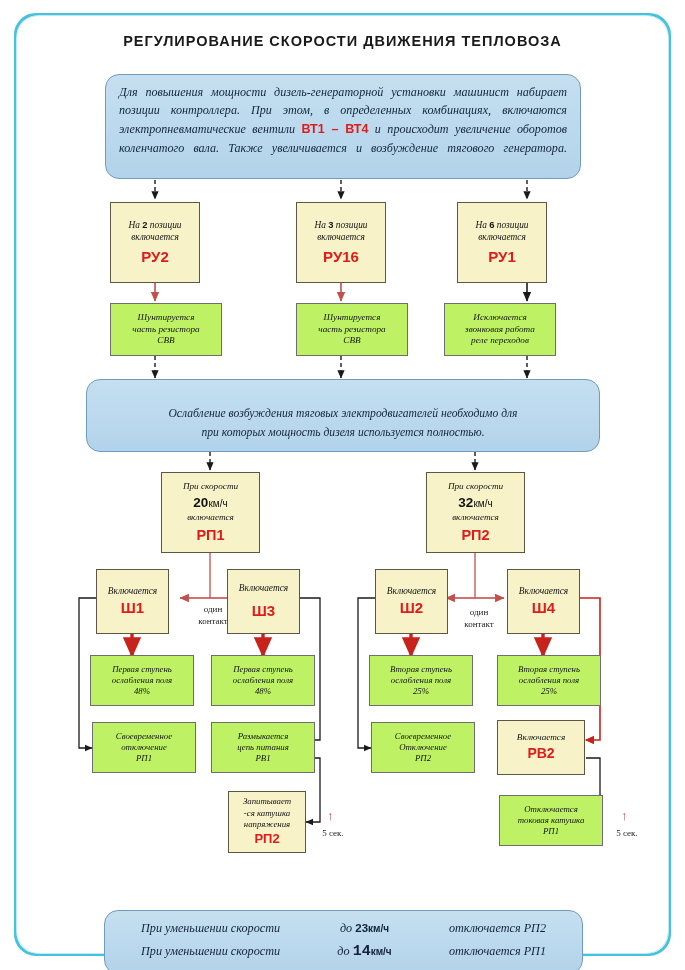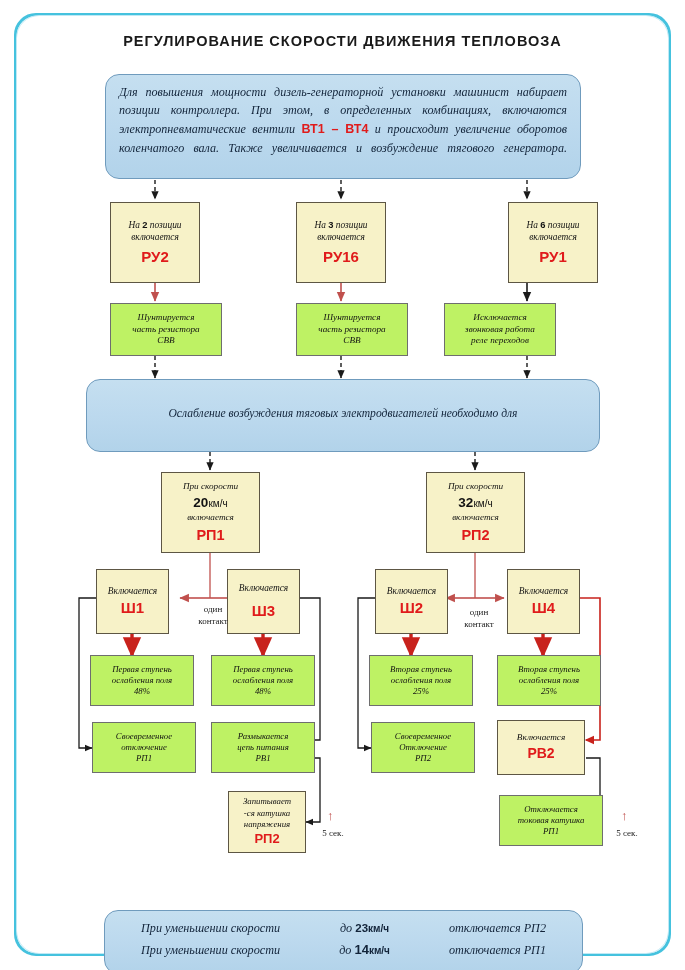--- a/index.html
+++ b/index.html
@@ -130,21 +130,21 @@
   </div>
 
   <div class="box yellow" style="left:296px;top:202px;width:90px;height:81px;font-size:9.4px;">
     <div>
       <span>На </span><b style="font-family:'Liberation Sans',sans-serif;font-style:normal;">3</b><span> позиции</span>
     </div>
     <div>включается</div>
     <div class="red" style="font-size:15px;margin-top:4px;">РУ16</div>
   </div>
 
-  <div class="box yellow" style="left:508px;top:202px;width:90px;height:81px;font-size:9.4px;">
+  <div class="box yellow" style="left:457px;top:202px;width:90px;height:81px;font-size:9.4px;">
     <div>
       <span>На </span><b style="font-family:'Liberation Sans',sans-serif;font-style:normal;">6</b><span> позиции</span>
     </div>
     <div>включается</div>
     <div class="red" style="font-size:15px;margin-top:4px;">РУ1</div>
   </div>
 
   <div class="box" style="left:110px;top:303px;width:112px;height:53px;font-size:9.2px;">
     <div>Шунтируется</div>
     <div>часть резистора</div>
@@ -156,20 +156,21 @@
     <div>СВВ</div>
   </div>
   <div class="box" style="left:444px;top:303px;width:112px;height:53px;font-size:9.2px;">
     <div>Исключается</div>
     <div>звонковая работа</div>
     <div>реле переходов</div>
   </div>
 
   <div class="bluebox" style="left:86px;top:379px;width:514px;height:73px;padding:25px 10px;font-size:11.6px;line-height:1.62;text-align:center;">
     <div>Ослабление возбуждения  тяговых электродвигателей  необходимо для</div>
+    <div>при которых     мощность    дизеля   используется   полностью.</div>
   </div>
 
   <div class="box yellow" style="left:161px;top:472px;width:99px;height:81px;font-size:9.2px;">
     <div>При скорости</div>
     <div style="font-style:normal;font-family:'Liberation Sans',sans-serif;margin:1px 0;">
       <b style="font-size:13.5px;">20</b><span style="font-size:10px;">км/ч</span>
     </div>
     <div>включается</div>
     <div class="red" style="font-size:14.5px;margin-top:2px;">РП1</div>
   </div>
@@ -271,18 +272,18 @@
   <div class="lbl" style="left:607px;top:827px;width:40px;">5 сек.</div>
 
   <div class="bluebox" style="left:104px;top:910px;width:479px;height:64px;padding:7px 36px;font-size:12.2px;line-height:1.75;">
     <div style="display:flex;justify-content:space-between;align-items:baseline;">
       <span>При    уменьшении    скорости</span>
       <span><span>до </span><b style="font-family:'Liberation Sans',sans-serif;font-style:normal;font-size:11.5px;">23</b><span style="font-family:'Liberation Sans',sans-serif;font-style:normal;font-size:10px;font-weight:bold;">км/ч</span></span>
       <span>отключается РП2</span>
     </div>
     <div style="display:flex;justify-content:space-between;align-items:baseline;">
       <span>При   уменьшении      скорости</span>
-      <span><span>до </span><b style="font-family:Liberation Sans, sans-serif;font-style:normal;font-size:13px;">14</b><span style="font-family:'Liberation Sans',sans-serif;font-style:normal;font-size:10px;font-weight:bold;">км/ч</span></span>
+      <span><span>до </span><b style="font-family:Liberation Mono, monospace;font-style:normal;font-size:15px;">14</b><span style="font-family:'Liberation Sans',sans-serif;font-style:normal;font-size:10px;font-weight:bold;">км/ч</span></span>
       <span>отключается РП1</span>
     </div>
   </div>
 
 </div>
 
 </body></html>

